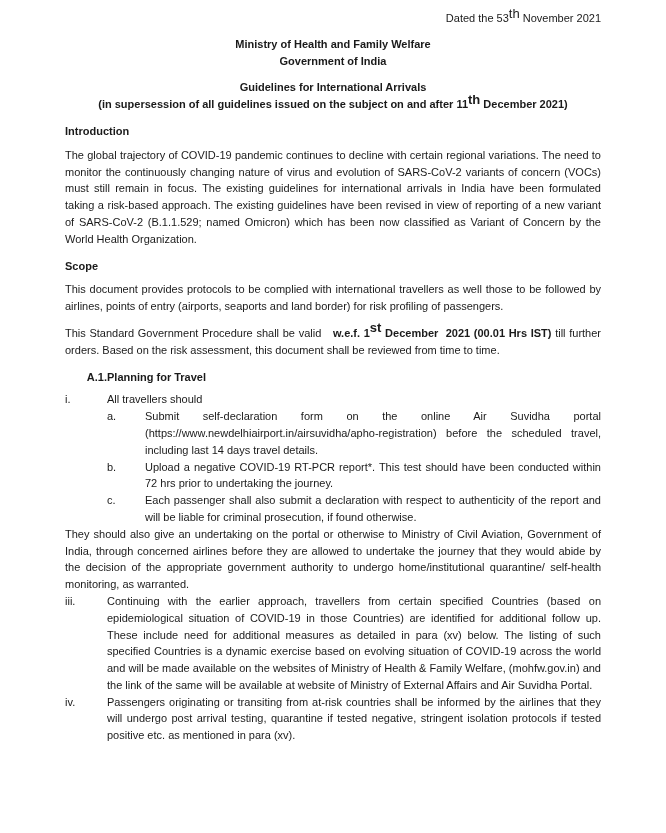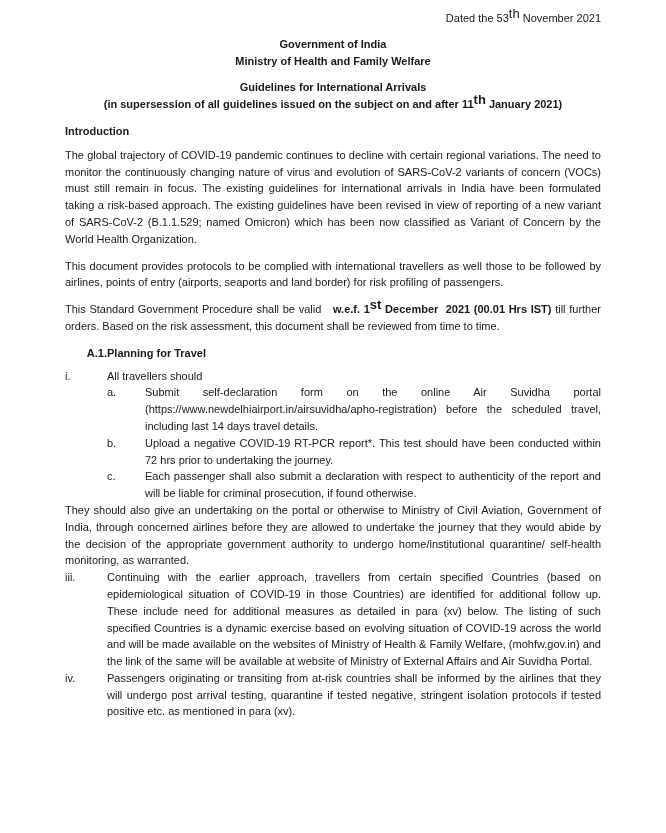--- a/index.html
+++ b/index.html
@@ -68,29 +68,30 @@
   .nowrap { white-space: nowrap; }
   b { font-weight: 700; padding-left: 8px; }
 </style>
 </head>
 <body>
 
 <div class="page">
 
   <div class="date-line"><span>Dated the 53</span><sup>th</sup><span> November 2021</span></div>
 
+  <div class="center-bold">Ministry of Health and Family Welfare</div>
   <div class="center-bold">Government of India</div>
-  <div class="center-bold">Ministry of Health and Family Welfare</div>
 
   <div class="center-bold title-gap">Guidelines for International Arrivals</div>
-  <div class="center-bold"><span>(in supersession of all guidelines issued on the subject on and after 11</span><sup>th</sup><span> January 2021)</span></div>
+  <div class="center-bold"><span>(in supersession of all guidelines issued on the subject on and after 11</span><sup>th</sup><span> December 2021)</span></div>
 
   <div class="sec-title">Introduction</div>
   <p class="just">The global trajectory of COVID-19 pandemic continues to decline with certain regional variations. The need to monitor the continuously changing nature of virus and evolution of SARS-CoV-2 variants of concern (VOCs) must still remain in focus. The existing guidelines for international arrivals in India have been formulated taking a risk-based approach. The existing guidelines have been revised in view of reporting of a new variant of SARS-CoV-2 (B.1.1.529; named Omicron) which has been now classified as Variant of Concern by the World Health Organization.</p>
 
+  <div class="sec-title">Scope</div>
   <p class="just">This document provides protocols to be complied with international travellers as well those to be followed by airlines, points of entry (airports, seaports and land border) for risk profiling of passengers.</p>
   <p class="just"><span>This Standard Government Procedure shall be valid </span><b><span>w.e.f. 1</span><sup>st</sup><span> December&nbsp; 2021 (00.01 Hrs IST)</span></b><span> till further orders. Based on the risk assessment, this document shall be reviewed from time to time.</span></p>
 
   <div class="sec-head">
     <span class="sec-label">A.1.</span>
     <span>Planning for Travel</span>
   </div>
 
   <div class="li">
     <span class="li-label">i.</span>

